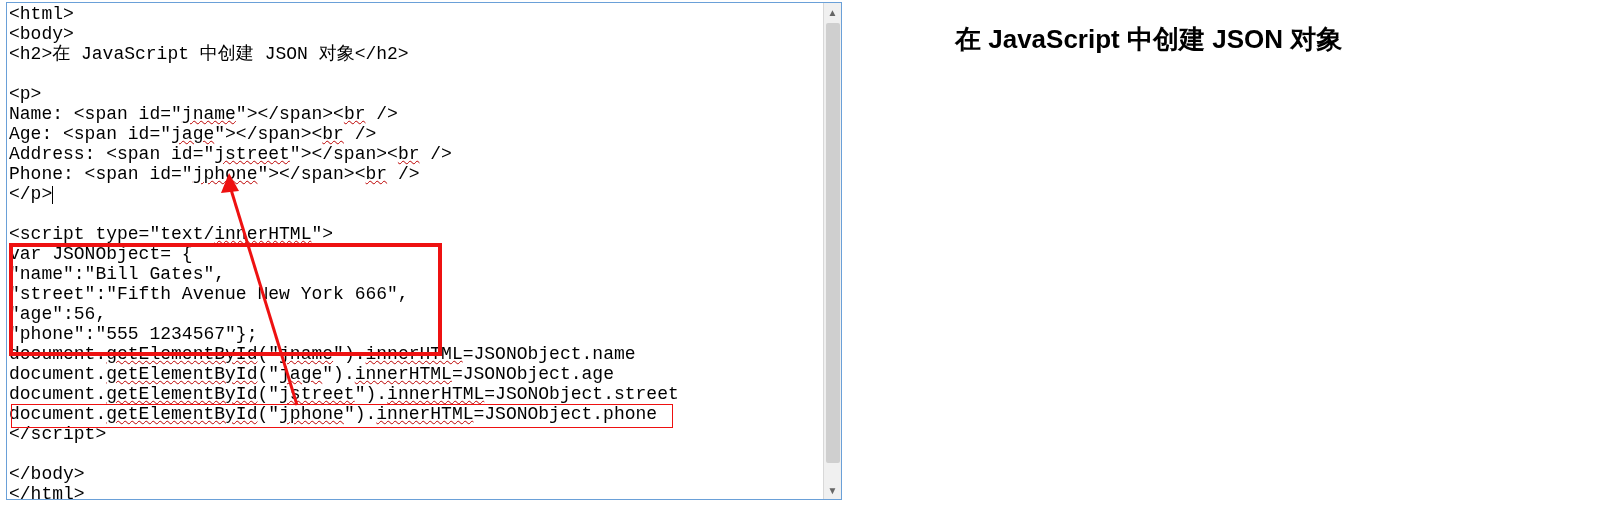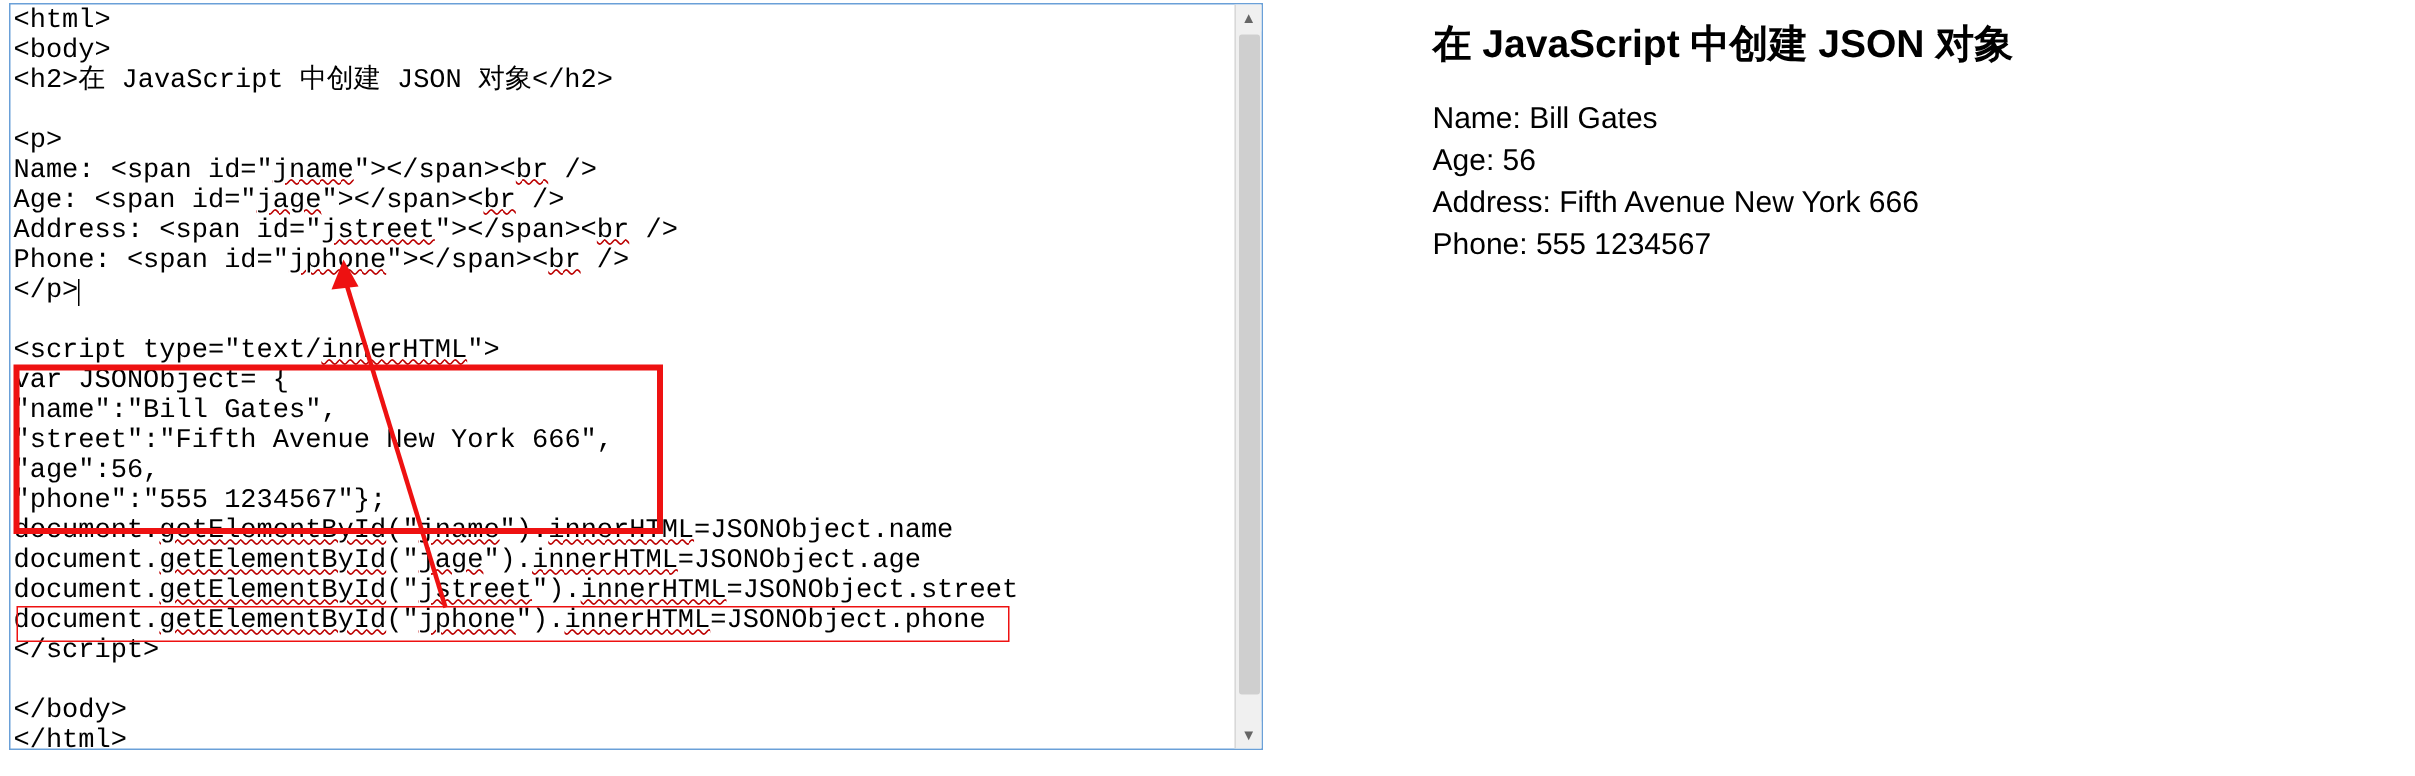--- a/index.html
+++ b/index.html
@@ -106,21 +106,21 @@
   .annot-arrow {
     position: absolute;
     z-index: 3;
     pointer-events: none;
   }
 
   
   .preview-title {
     font-size: 26px;
     font-weight: 700;
-    margin: 6px 0 18px 0;
+    margin: 16px 0 18px 0;
     font-family: "Microsoft YaHei", Arial, sans-serif;
   }
   .preview-p {
     font-size: 20px;
     line-height: 1.4;
     margin: 0;
     font-family: "Microsoft YaHei", Arial, sans-serif;
   }
 
   .top-label {
@@ -177,21 +177,15 @@
       <div class="scrollbar-v">
         <div class="scroll-arrow">▲</div>
         <div class="scroll-thumb" style="top:20px; height:440px;"></div>
         <div class="scroll-arrow" style="position:absolute;bottom:0;">▼</div>
       </div>
     </div>
   </div>
 
   <div class="right-col">
     <h2 class="preview-title">在 JavaScript 中创建 JSON 对象</h2>
-    <p class="preview-p">
-      <span>Name: </span><span>Bill Gates</span><br>
-      <span>Age: </span><span>56</span><br>
-      <span>Address: </span><span>Fifth Avenue New York 666</span><br>
-      <span>Phone: </span><span>555 1234567</span>
-    </p>
   </div>
 
 </div>
 
 </body></html>

